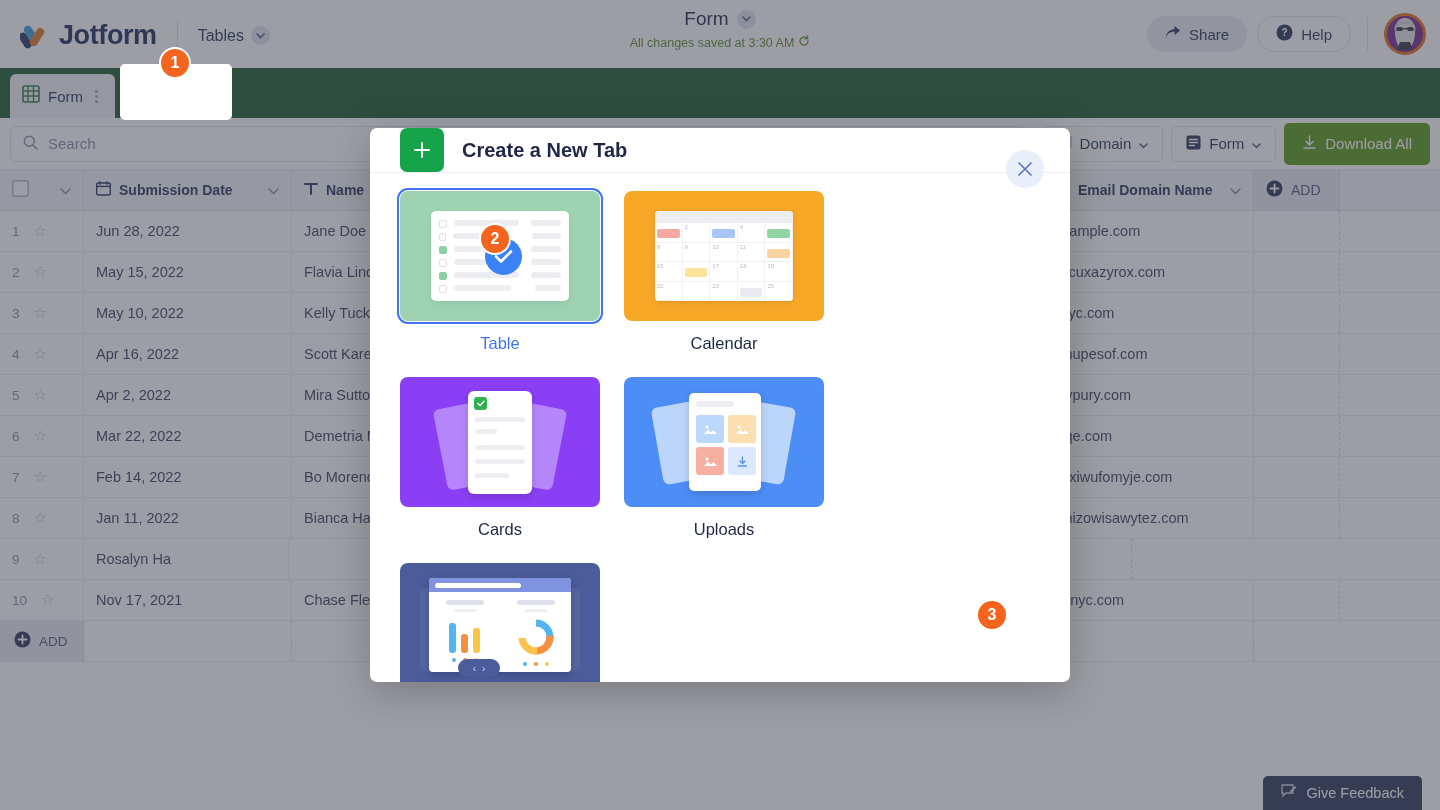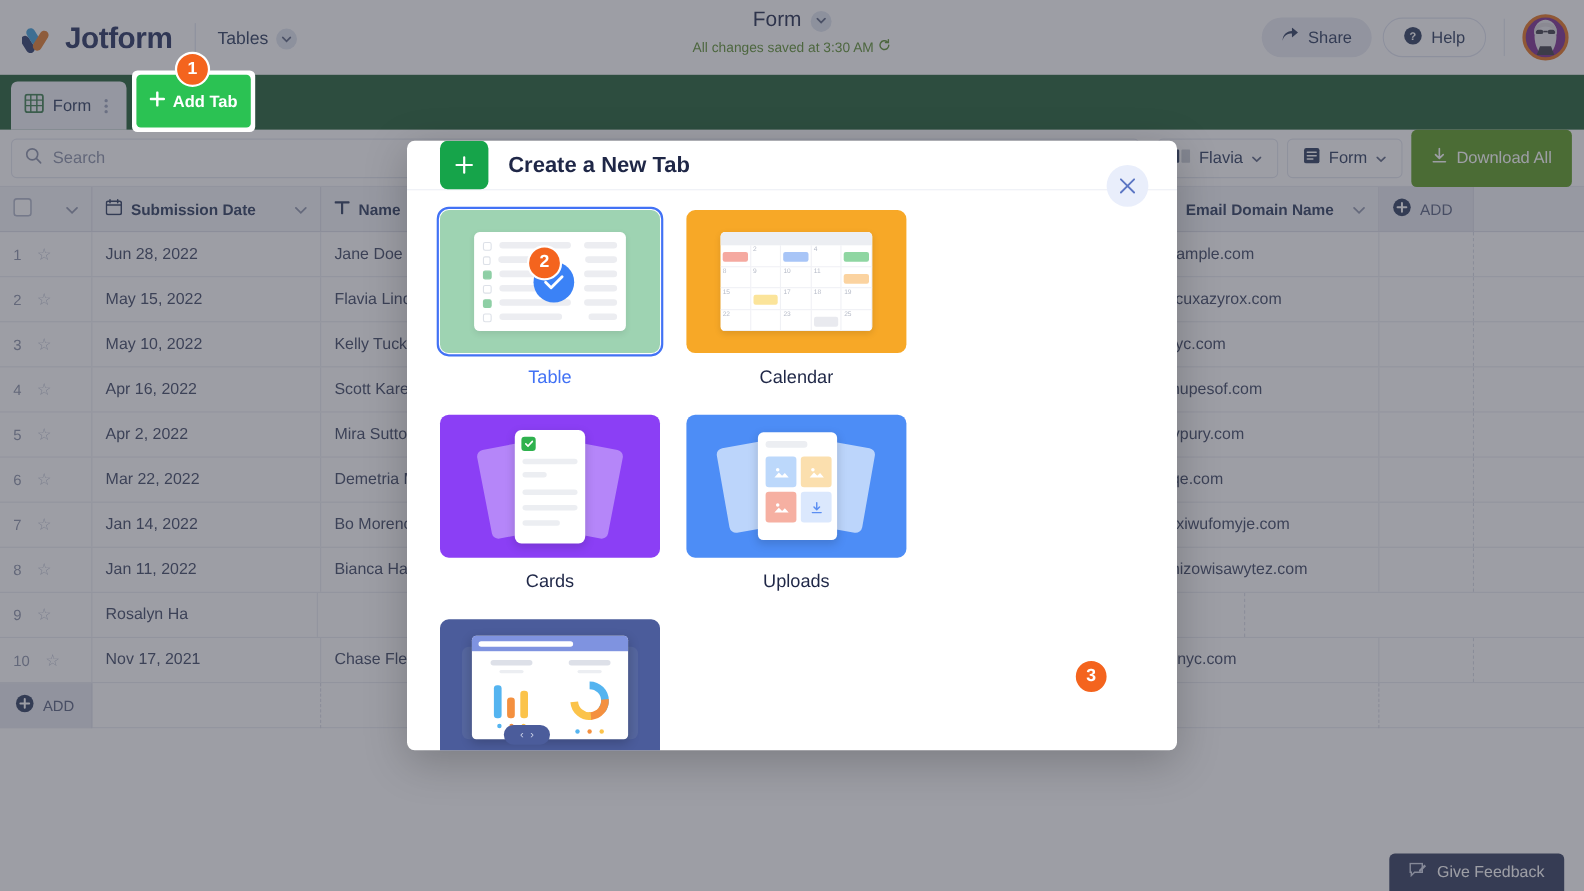--- a/index.html
+++ b/index.html
@@ -85,21 +85,21 @@
     display: flex; align-items: center; gap: 10px; padding: 0 12px; margin-right: 8px;
     max-width: 1026px;
   }
   .search-box span { font-size: 15px; color: #8a91a8; }
   .tb-btn {
     height: 36px; border: 1px solid #e3e6ef; border-radius: 5px;
     display: flex; align-items: center; gap: 8px; padding: 0 14px;
     font-size: 15px; color: #2b3a5c; margin-left: 8px; background: #fff; cursor:pointer;
   }
   .tb-download {
-    height: 52px; border-radius: 5px; background: #5b9a1e;
+    height: 42px; border-radius: 5px; background: #5b9a1e;
     display: flex; align-items: center; gap: 8px; padding: 0 18px;
     font-size: 15px; color: #fff; font-weight: 500; margin-left: 8px; cursor:pointer;
   }
 
   
   .table-area { position: absolute; left: 0; top: 170px; width: 1440px; bottom: 0; background: #fff; }
   .thead { display: flex; height: 41px; background: #f3f4f8; border-bottom: 1px solid #dcdfe9; }
   .th {
     display: flex; align-items: center; gap: 8px; padding: 0 12px;
     font-size: 14px; color: #2b3a5c; font-weight: bold;
@@ -370,21 +370,21 @@
       </span>
       <span>Search</span>
     </div>
     <div class="tb-btn">
       <span>
         <svg width="15" height="14" viewBox="0 0 15 14">
               <rect x="0" y="1" width="5" height="12" rx="1" fill="#2b3a5c"></rect>
               <rect x="7" y="1" width="8" height="12" rx="1" fill="#2b3a5c" opacity="0.25"></rect>
             </svg>
       </span>
-      <span>Flavia</span>
+      <span>Domain</span>
       <span>
         <svg width="9" height="6" viewBox="0 0 9 6">
               <path d="M1 1l3.5 3.5L8 1" stroke="#5a6480" stroke-width="1.5" fill="none" stroke-linecap="round"></path>
             </svg>
       </span>
     </div>
     <div class="tb-btn">
       <span>
         <svg width="15" height="15" viewBox="0 0 15 15">
               <rect x="0.5" y="0.5" width="14" height="14" rx="2" fill="#2b3a5c"></rect>
@@ -543,21 +543,21 @@
             <div class="td td-name">Demetria M</div>
             <div class="td td-mid">..</div>
             <div class="td td-email">siqe.com</div>
             <div class="td td-blank"></div>
           </div>
           <div class="trow">
             <div class="td td-idx">
               <span>7</span>
               <span class="star">☆</span>
             </div>
-            <div class="td td-date">Jan 14, 2022</div>
+            <div class="td td-date">Feb 14, 2022</div>
             <div class="td td-name">Bo Moreno</div>
             <div class="td td-mid">..</div>
             <div class="td td-email">cuxiwufomyje.com</div>
             <div class="td td-blank"></div>
           </div>
           <div class="trow">
             <div class="td td-idx">
               <span>8</span>
               <span class="star">☆</span>
             </div>
@@ -614,28 +614,20 @@
             </svg>
       </span>
       <span>Give Feedback</span>
     </div>
   </div>
 </div>
 
 <div class="dim"></div>
 
 <div class="addtab-halo"></div>
-<div class="addtab-btn">
-  <span>
-    <svg width="14" height="14" viewBox="0 0 14 14">
-          <path d="M7 1v12M1 7h12" stroke="#fff" stroke-width="2.2" stroke-linecap="round"></path>
-        </svg>
-  </span>
-  <span>Add Tab</span>
-</div>
 
 <div class="modal">
   <div class="modal-head">
     <div class="modal-plus">
       <svg width="20" height="20" viewBox="0 0 20 20">
             <path d="M10 3v14M3 10h14" stroke="#fff" stroke-width="2" stroke-linecap="round"></path>
           </svg>
     </div>
     <div class="modal-titles">
       <div class="modal-title">Create a New Tab</div>

